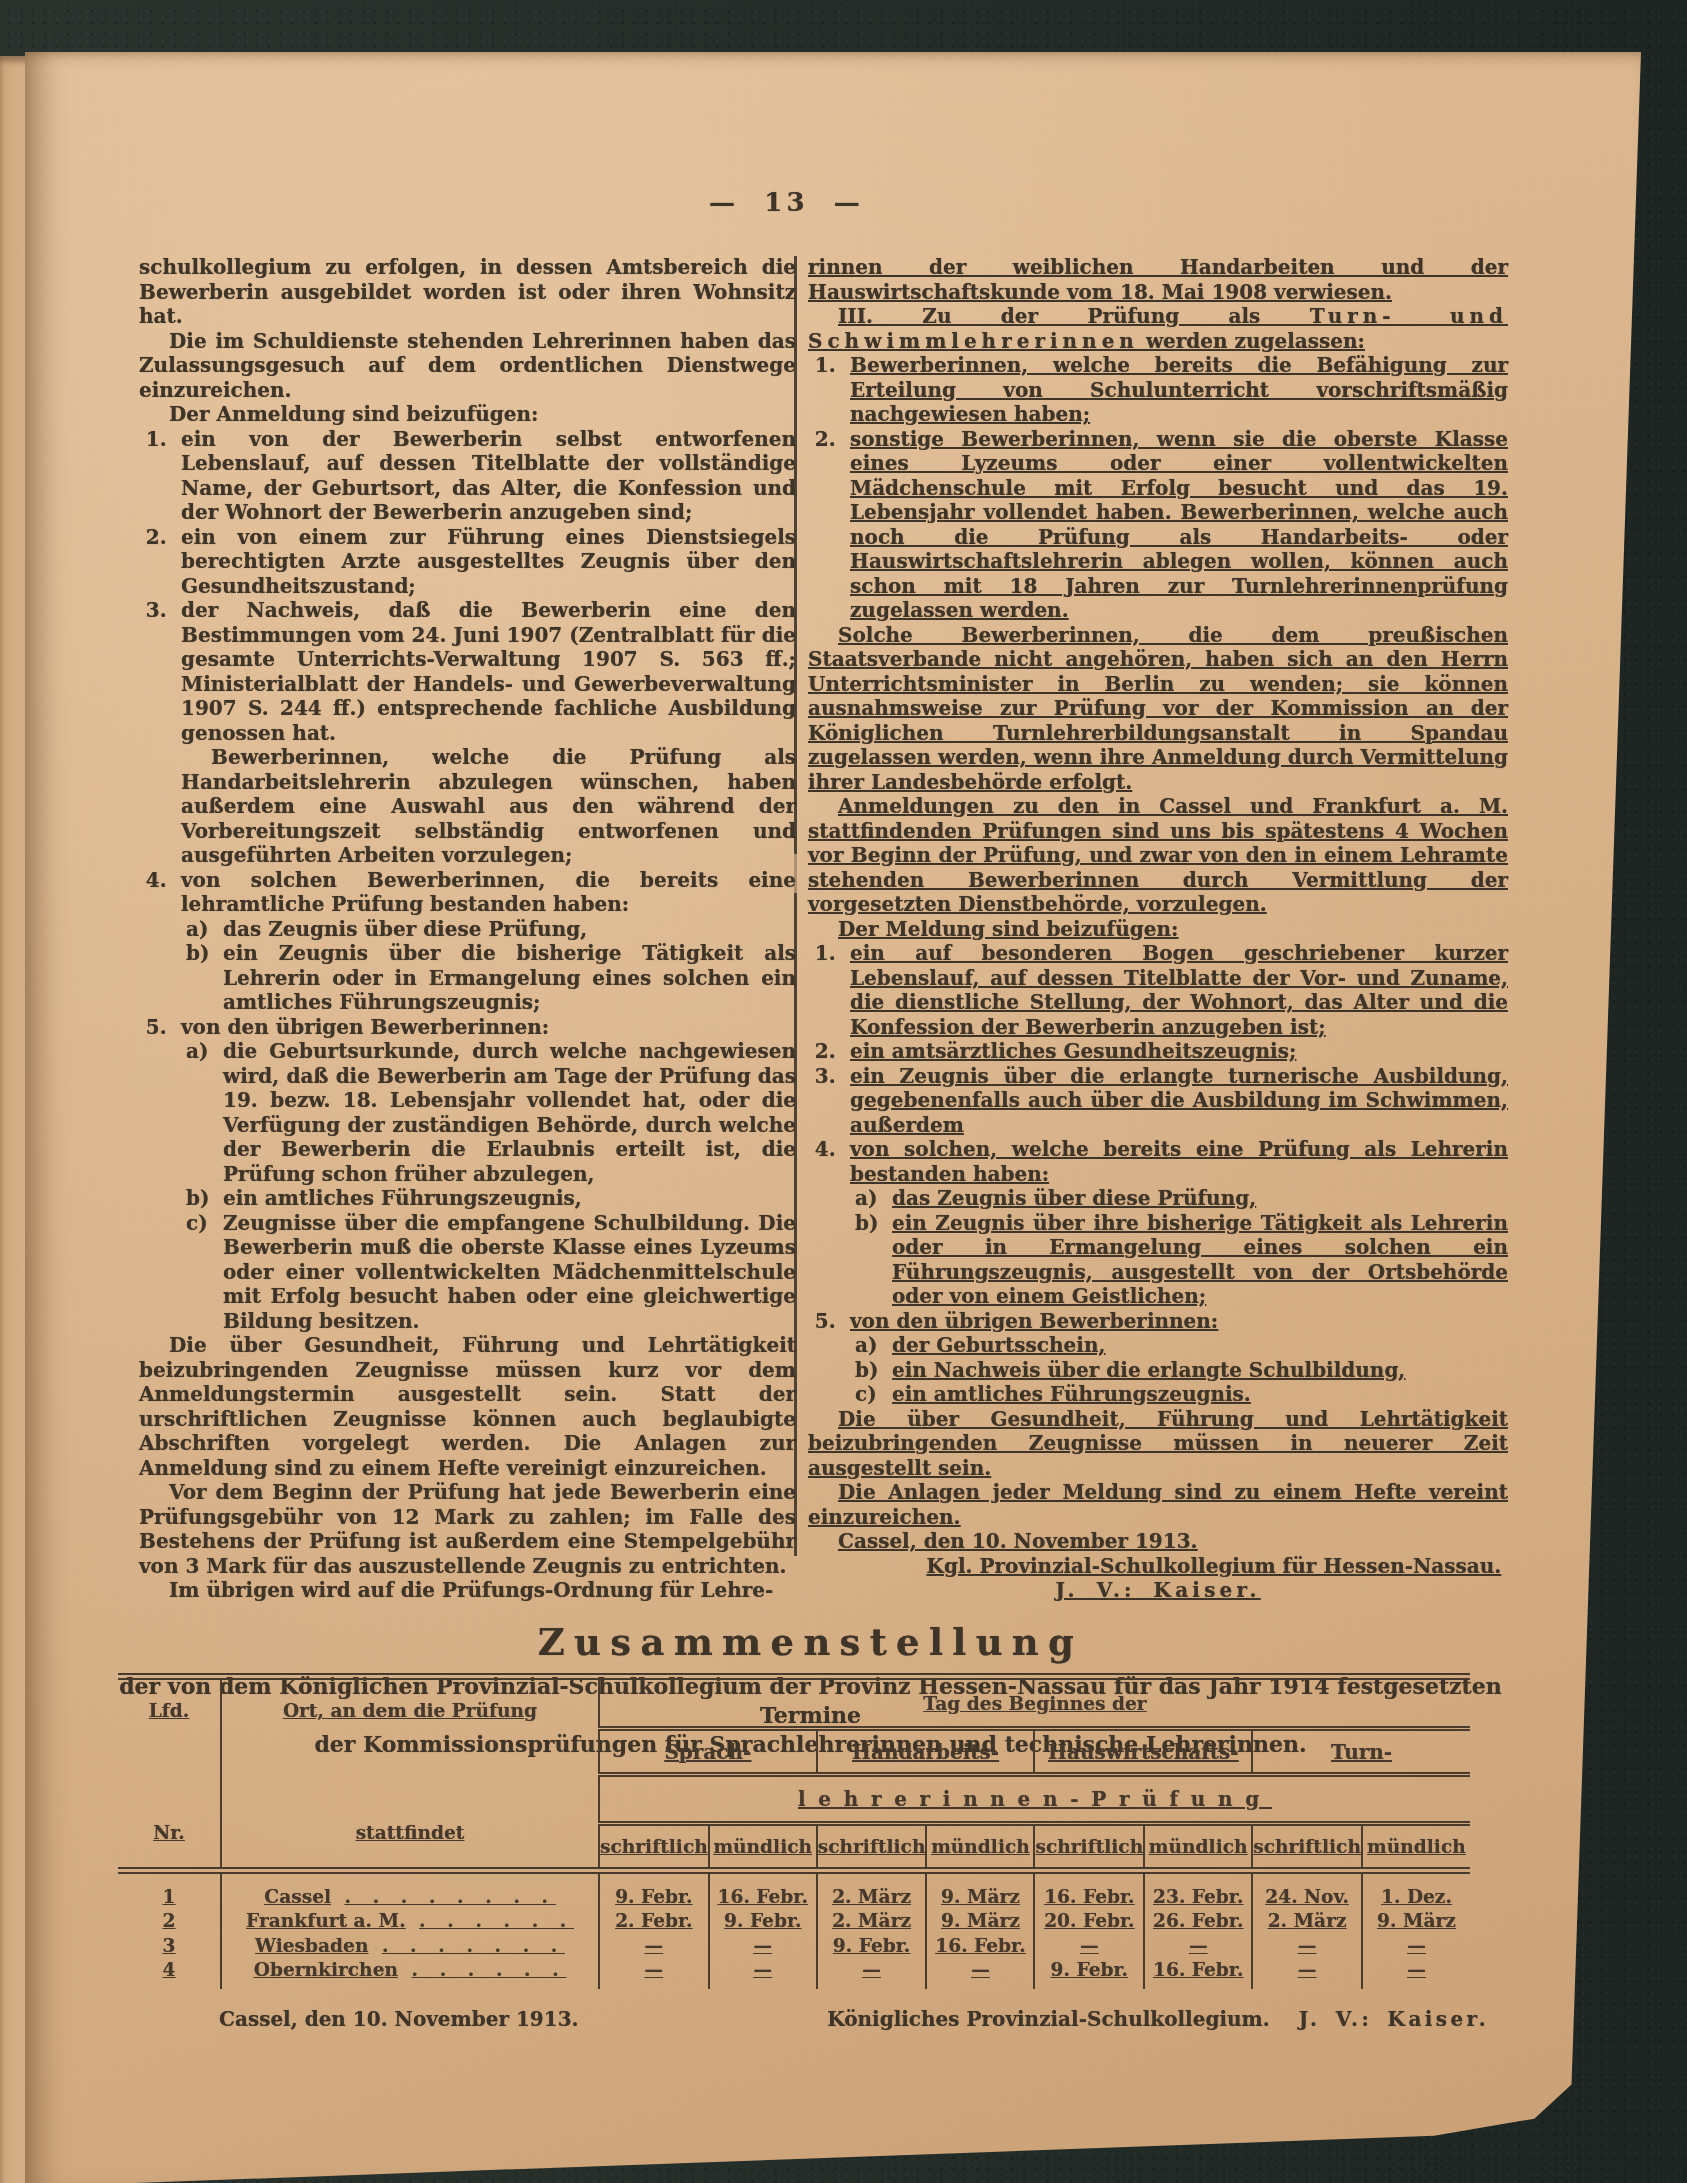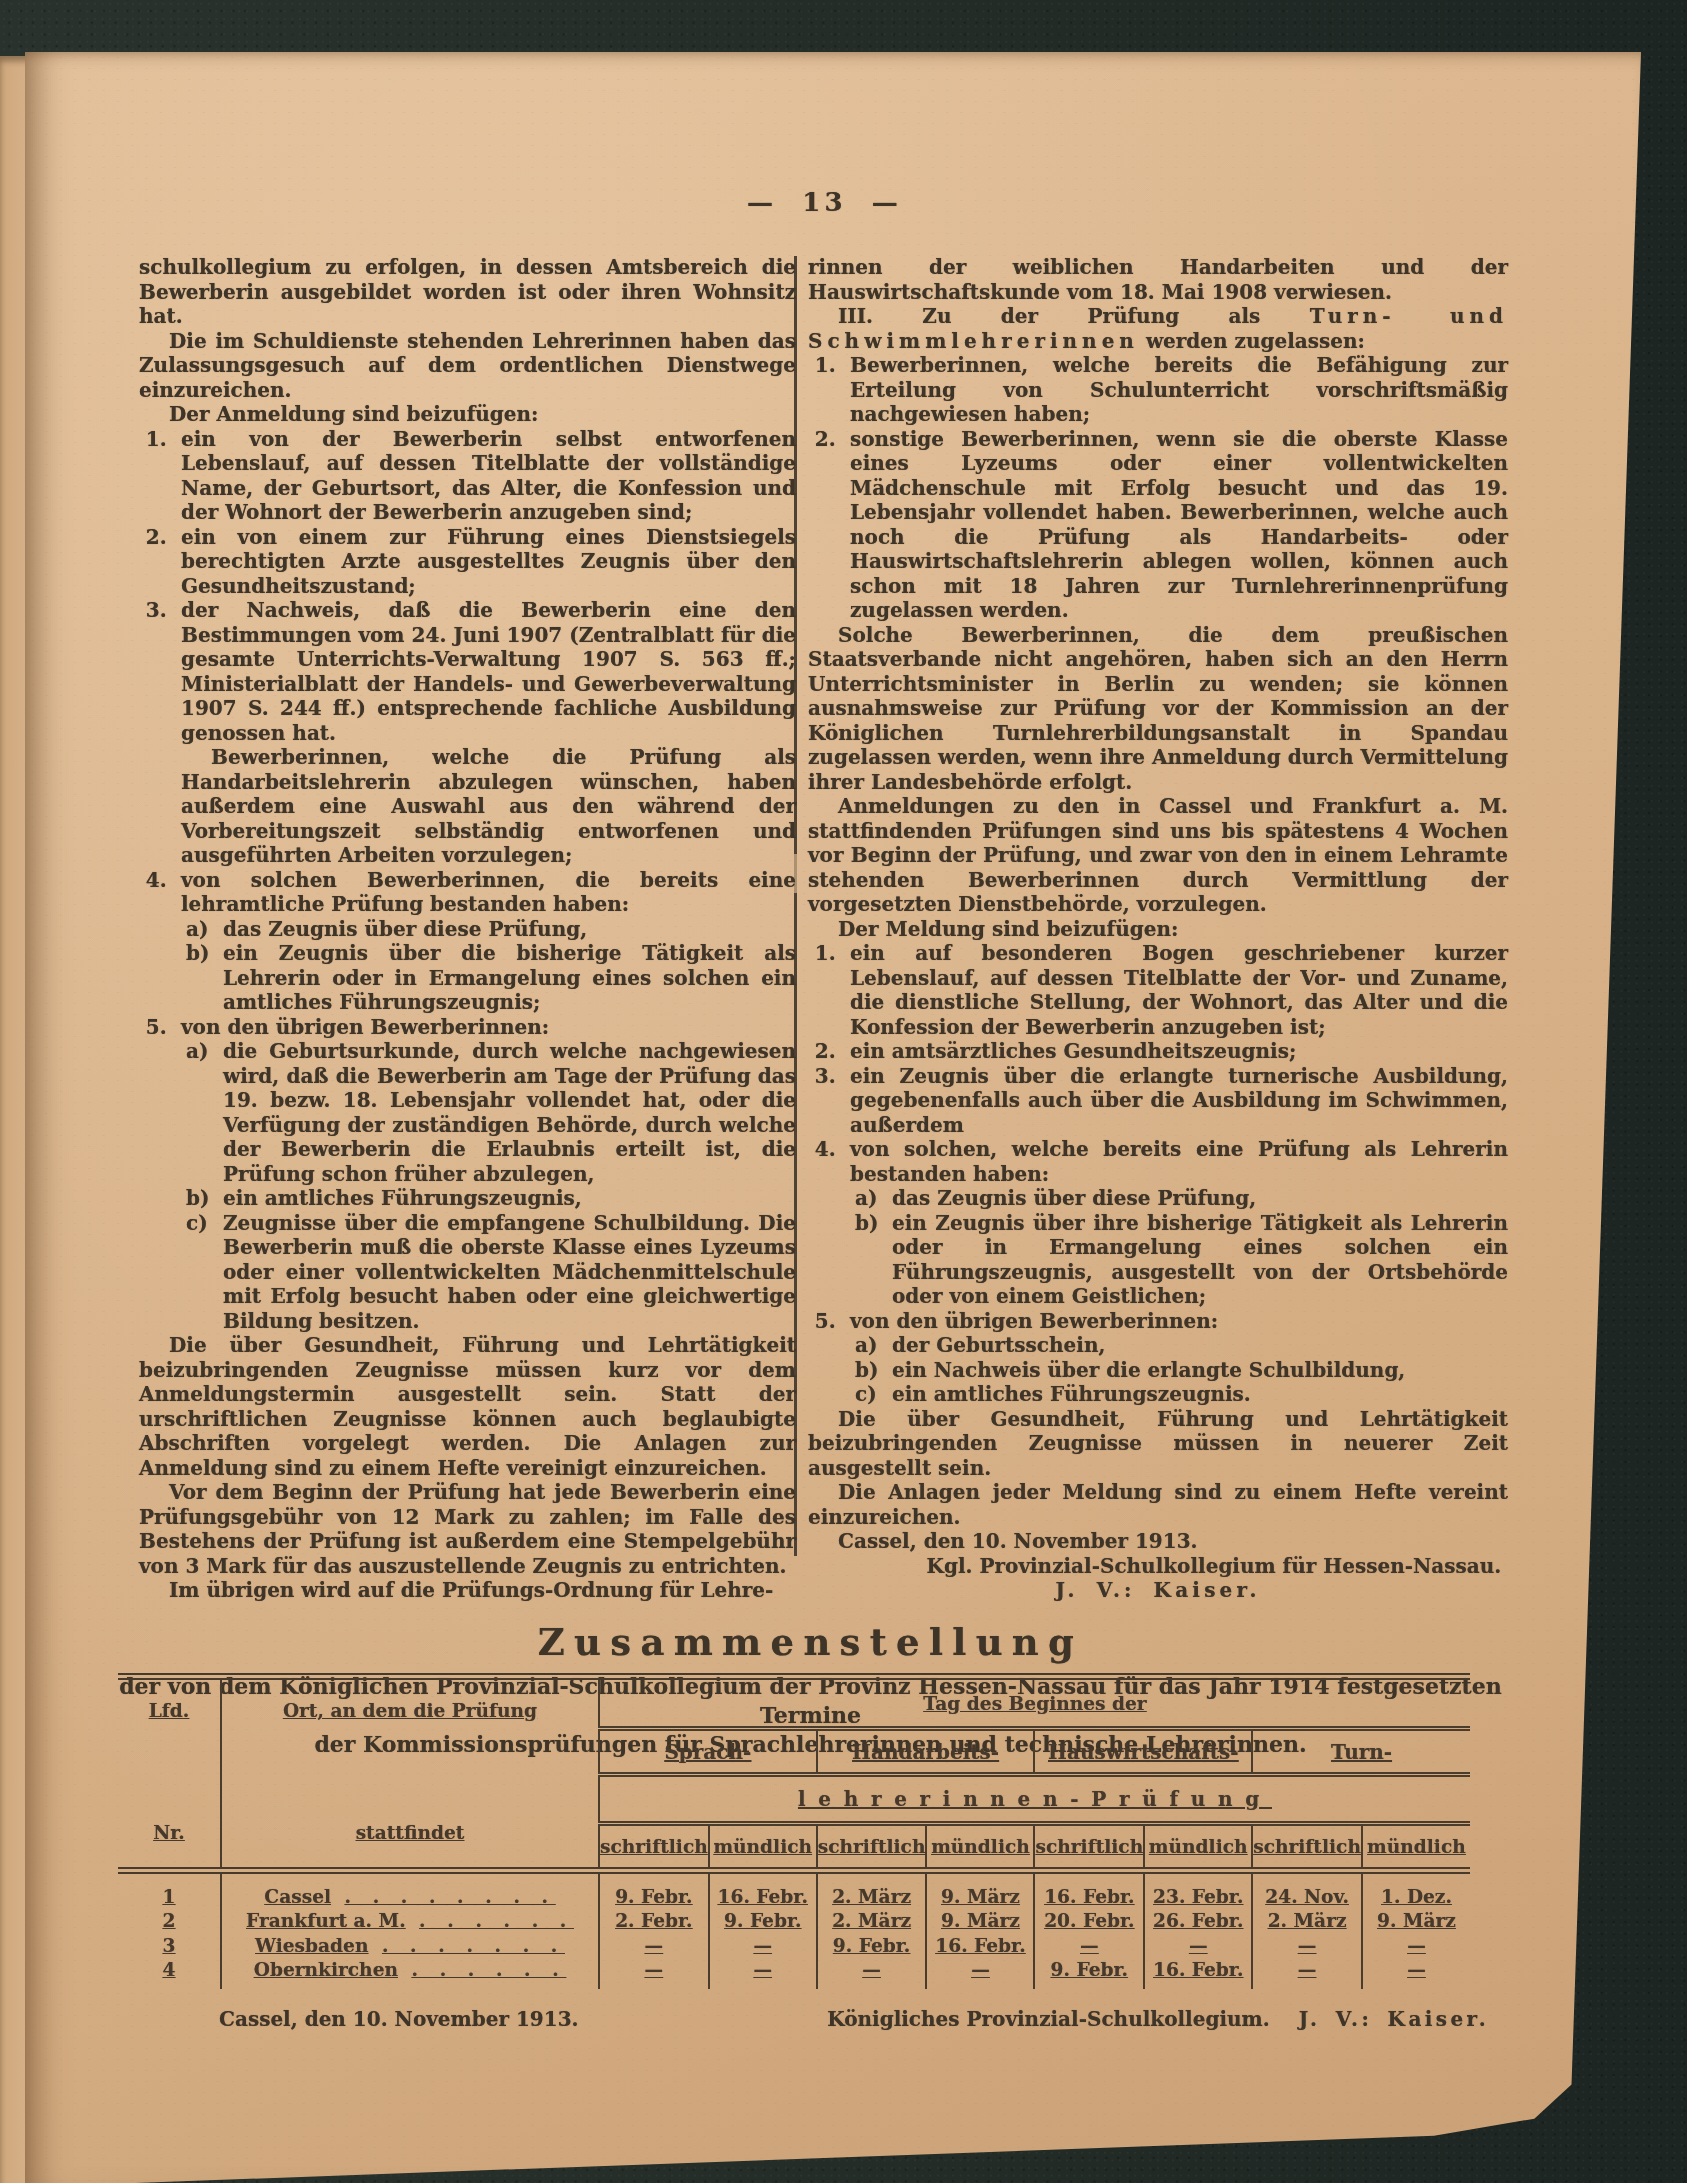--- a/index.html
+++ b/index.html
@@ -29,26 +29,26 @@
     box-shadow:inset 29px 0 32px -18.6px rgba(92,58,28,.55), inset 0 8.4px 15px -10px rgba(60,38,18,.5);
     color:#3e3428;
   }
   .speckle{
     position:absolute;inset:0;
     background-image:radial-gradient(rgba(120,85,50,0.08) 0.8px,transparent 1.2px);
     background-size:14.3px 11px;pointer-events:none;
   }
   .ink{color:#3e3428;text-shadow:0 0 0.8px rgba(62,48,30,.65);font-weight:700;}
   .pgnum{
-    position:absolute;left:673px;top:135px;width:253px;text-align:center;
+    position:absolute;left:635px;top:135px;width:253px;text-align:center;
     font-size:26px;letter-spacing:4.2px;word-spacing:11.8px;
   }
   .col{position:absolute;top:203px;font-size:20px;line-height:24.5px;text-align:justify;}
   .col-left{left:100px;width:657px;margin-left:14px;}
-  .col-right{left:783px;width:700px;}
+  .col-right{left:783px;width:700px;text-decoration:underline;}
   .col p{margin:0;text-indent:30px;}
   .col p.noind{text-indent:0;}
   .li{position:relative;padding-left:42px;}
   .li > .num{position:absolute;left:6.8px;top:0;}
   .li p{text-indent:0;}
   .li p.subpara{text-indent:30px;}
   .sub{position:relative;padding-left:42px;}
   .sub > .letter{position:absolute;left:5px;top:0;}
   .sperr{letter-spacing:5px;}
   .divider{

